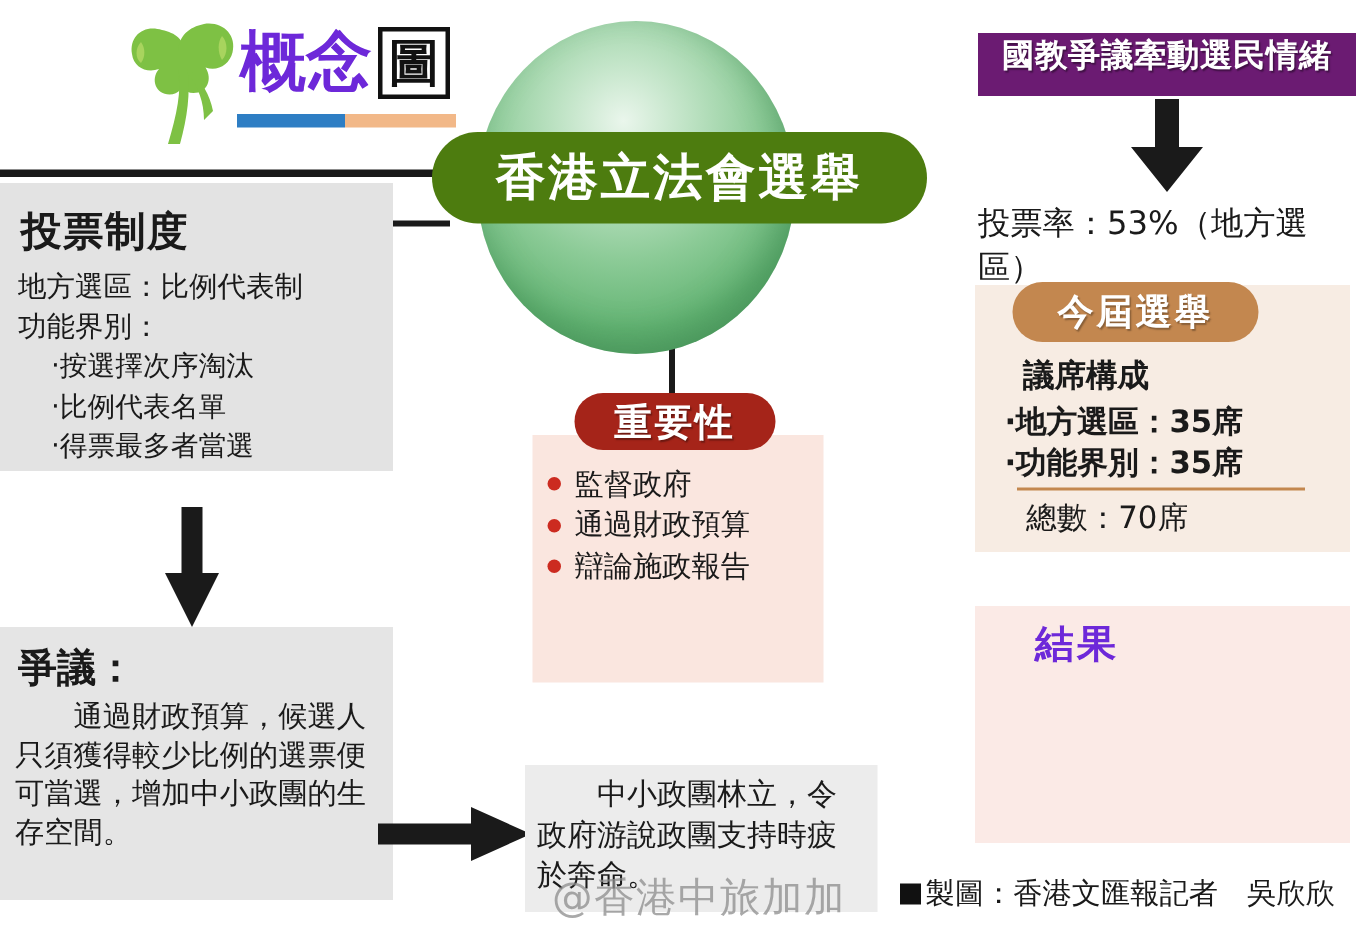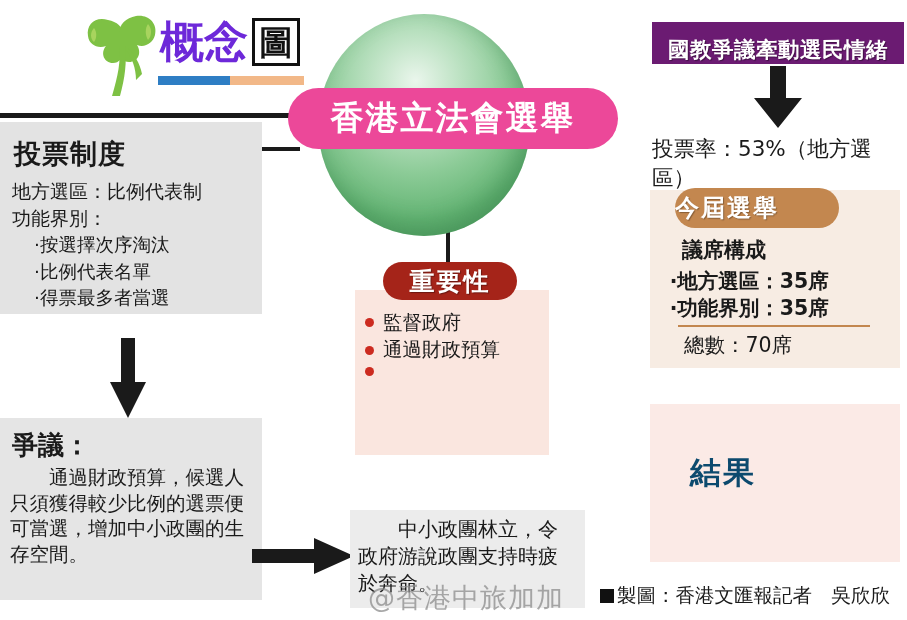--- a/index.html
+++ b/index.html
@@ -91,21 +91,21 @@
   
   #sphere {
     left: 318px; top: 14px; width: 212px; height: 222px;
     border-radius: 50%;
     background:
       radial-gradient(circle at 46% 30%, #eaf6ec 0%, #bfe3c5 22%, #8ccb97 48%, #63b473 72%, #4f9f60 100%);
     box-shadow: inset -6px -10px 22px rgba(40,110,60,.35);
   }
   #title-pill {
     left: 288px; top: 88px; width: 330px; height: 61px;
-    background: #ec4899; border-radius: 31px;
+    background: #4d7c0f; border-radius: 31px;
     display: flex; align-items: center; justify-content: center;
   }
   #title-pill span {
     color: #ffffff; font-size: 33px; font-weight: bold; letter-spacing: 2px;
     font-family: "DejaVu Sans","Liberation Sans",sans-serif;
   }
   #connector-center {
     left: 446px; top: 232px; width: 4px; height: 42px; background: #1a1a1a;
   }
 
@@ -149,21 +149,21 @@
     left: 368px; top: 580px; width: 230px;
     font-size: 27px; color: rgba(140,140,140,.75);
     letter-spacing: 1px;
     font-family: "DejaVu Sans","Liberation Sans",sans-serif;
   }
 
   
   #banner-purple {
     left: 652px; top: 22px; width: 252px; height: 42px;
     background: #6b1b72;
-    display: flex; align-items: flex-end; justify-content: center;
+    display: flex; align-items: flex-start; justify-content: center;
   }
   #banner-purple span {
     color: #ffffff; font-size: 21.5px; font-weight: bold; letter-spacing: 0.5px;
     text-shadow: 1px 1px 1px rgba(0,0,0,.4);
     font-family: "DejaVu Sans","Liberation Sans",sans-serif;
   }
   #arrow-down-right { left: 752px; top: 66px; width: 52px; height: 64px; }
 
   #turnout {
     left: 652px; top: 134px; width: 255px;
@@ -171,21 +171,21 @@
     font-family: "DejaVu Sans","Liberation Sans",sans-serif;
   }
 
   #panel-current {
     left: 650px; top: 190px; width: 250px; height: 178px;
     background: #f7ece3;
   }
   #cur-pill {
     left: 675px; top: 188px; width: 164px; height: 40px;
     background: #c3874f; border-radius: 20px;
-    display: flex; align-items: center; 
+    display: flex; align-items: center; justify-content: center;
   }
   #cur-pill span {
     color: #ffffff; font-size: 24px; font-weight: bold; letter-spacing: 2px;
     text-shadow: 1px 1px 1px rgba(0,0,0,.3);
     font-family: "DejaVu Sans","Liberation Sans",sans-serif;
   }
   #cur-body { position: absolute; left: 666px; top: 236px; width: 230px; }
   #cur-body .heading {
     font-size: 21px; font-weight: bold; margin-left: 16px; margin-bottom: 4px;
     font-family: "DejaVu Sans","Liberation Sans",sans-serif;
@@ -200,23 +200,22 @@
   }
   #cur-body .total { font-size: 20.5px; margin-left: 18px;
     font-family: "DejaVu Sans","Liberation Sans",sans-serif; }
 
   #panel-result {
     left: 650px; top: 404px; width: 250px; height: 158px;
     background: #fbeae6;
   }
   #res-title {
     left: 690px; top: 412px;
-    font-size: 31px; font-weight: bold; color: #0c4a6e; letter-spacing: 2px;
-    font-family: "DejaVu Sans","Liberation Sans",sans-serif;
-    margin-top: 40px;
+    font-size: 26px; font-weight: bold; color: #6d28d9; letter-spacing: 2px;
+    font-family: "DejaVu Sans","Liberation Sans",sans-serif;
   }
   #res-body { position: absolute; left: 668px; top: 452px; width: 232px; }
   #res-body .row {
     font-size: 21px; line-height: 1.32; margin-left: 8px;
     font-family: "DejaVu Sans","Liberation Sans",sans-serif;
   }
   #res-body .divider {
     height: 2px; background: #d94b4b; margin: 5px 6px 5px 2px;
   }
   #res-body .verdict { font-size: 22px; margin-left: 12px;
@@ -294,20 +293,21 @@
     <div class="bullet-row">
       <span class="dot"></span>
       <span class="txt">監督政府</span>
     </div>
     <div class="bullet-row">
       <span class="dot"></span>
       <span class="txt">通過財政預算</span>
     </div>
     <div class="bullet-row">
       <span class="dot"></span>
+      <span class="txt">辯論施政報告</span>
     </div>
   </div>
 
   <div id="panel-smallparty" class="abs">
     <div class="body">中小政團林立，令政府游說政團支持時疲於奔命。</div>
   </div>
   <div id="watermark" class="abs">@香港中旅加加</div>
 
   <div id="banner-purple" class="abs">
     <span>國教爭議牽動選民情緒</span>

